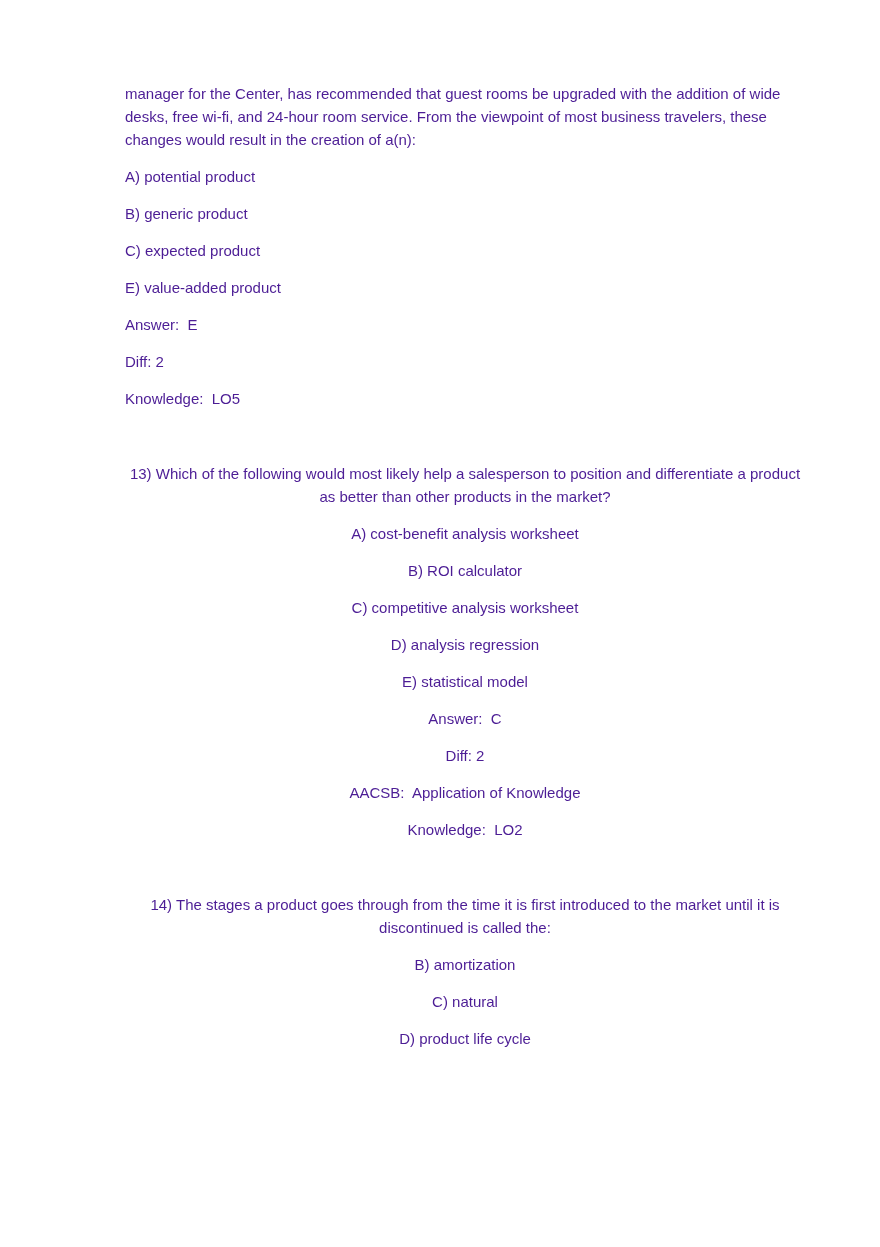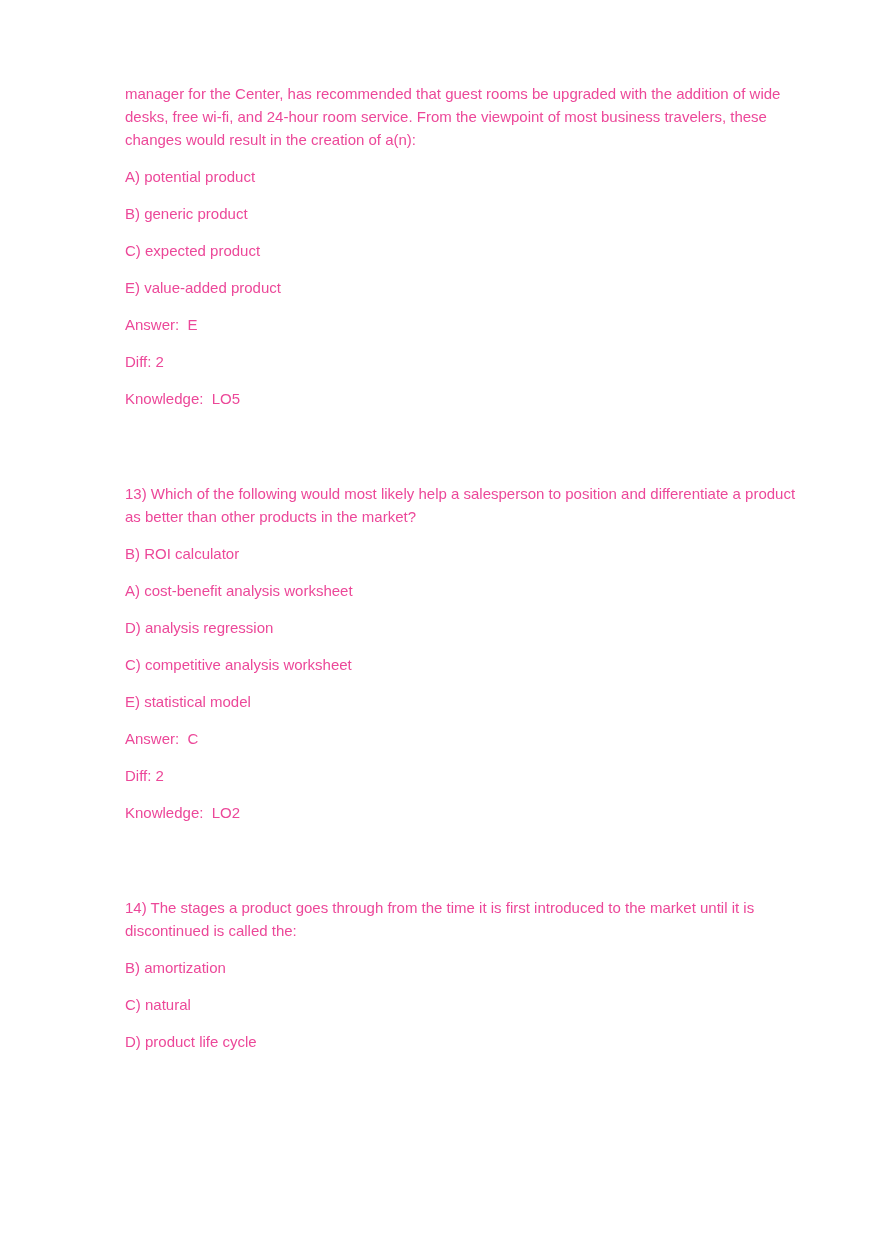--- a/index.html
+++ b/index.html
@@ -11,34 +11,35 @@
     position: relative;
     width: 880px;
     height: 1247px;
     background: #ffffff;
     box-sizing: border-box;
     padding: 82px 75px 40px 125px;
     overflow: hidden;
     font-family: "Liberation Sans", sans-serif;
     font-size: 15px;
     line-height: 23px;
-    color: #ec4899;
+    color: #4c1d95;
   }
   .content {
     max-width: 680px;
   }
   .para {
     margin: 0 0 14px 0;
     white-space: pre-wrap;
   }
   .question-block {
     margin: 0;
   }
   .question-block + .question-block {
-    margin-top: 72px;
+    margin-top: 52px;
+    text-align: center;
   }
 </style>
 </head>
 <body>
 
 <div class="page">
   <div class="content">
 
     <section class="question-block">
       <p class="para stem">manager for the Center, has recommended that guest rooms be upgraded with the addition of wide desks, free wi-fi, and 24-hour room service. From the viewpoint of most business travelers, these changes would result in the creation of a(n):</p>
@@ -46,27 +47,28 @@
       <p class="para option">B) generic product</p>
       <p class="para option">C) expected product</p>
       <p class="para option">E) value-added product</p>
       <p class="para meta">Answer:  E</p>
       <p class="para meta">Diff: 2</p>
       <p class="para meta">Knowledge:  LO5</p>
     </section>
 
     <section class="question-block">
       <p class="para stem">13) Which of the following would most likely help a salesperson to position and differentiate a product as better than other products in the market?</p>
+      <p class="para option">A) cost-benefit analysis worksheet</p>
       <p class="para option">B) ROI calculator</p>
-      <p class="para option">A) cost-benefit analysis worksheet</p>
+      <p class="para option">C) competitive analysis worksheet</p>
       <p class="para option">D) analysis regression</p>
-      <p class="para option">C) competitive analysis worksheet</p>
       <p class="para option">E) statistical model</p>
       <p class="para meta">Answer:  C</p>
       <p class="para meta">Diff: 2</p>
+      <p class="para meta">AACSB:  Application of Knowledge</p>
       <p class="para meta">Knowledge:  LO2</p>
     </section>
 
     <section class="question-block">
       <p class="para stem">14) The stages a product goes through from the time it is first introduced to the market until it is discontinued is called the:</p>
       <p class="para option">B) amortization</p>
       <p class="para option">C) natural</p>
       <p class="para option">D) product life cycle</p>
     </section>
 

